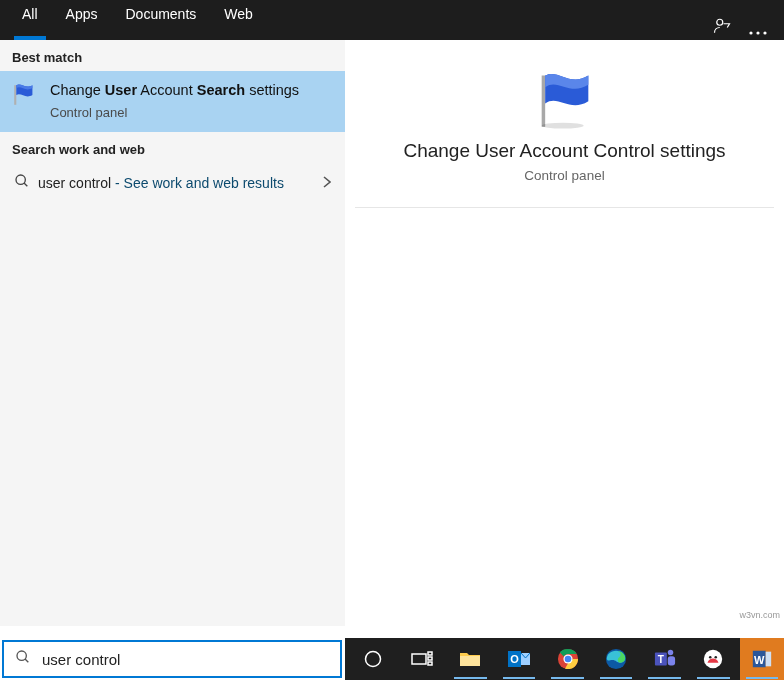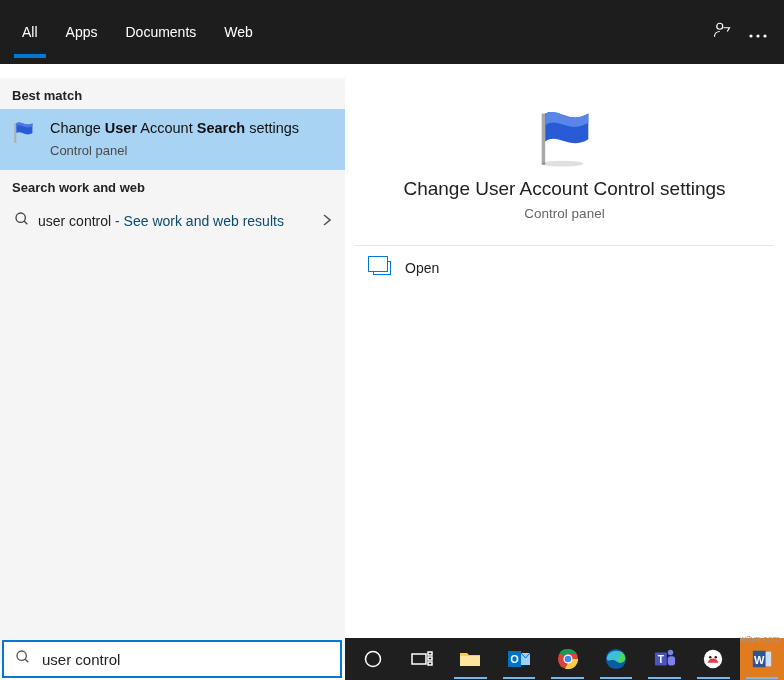--- a/index.html
+++ b/index.html
@@ -1,27 +1,27 @@
 <!DOCTYPE html>
 <html><head>
 <meta charset="utf-8">
 <style>
   * { box-sizing: border-box; margin: 0; padding: 0; font-family: "Segoe UI", Arial, sans-serif; }
   body { width: 784px; height: 680px; background: #fff; overflow: hidden; position: relative; }
 
   
-  .topbar { height: 64px; background: #1d1d1d; display: flex; align-items: center; padding: 0 8px; color: #fff; }
+  .topbar { height: 40px; background: #1d1d1d; display: flex; align-items: flex-end; padding: 0 8px; color: #fff; }
   .tab { padding: 0 14px; height: 52px; display: flex; align-items: center; font-size: 14px; cursor: pointer; position: relative; }
   .tab.active::after { content: ""; position: absolute; left: 6px; right: 6px; bottom: 0; height: 4px; background: #0078d4; }
   .tab .chev { margin-left: 6px; }
   .topbar .spacer { flex: 1; }
   .topicon { width: 36px; text-align: center; font-size: 18px; cursor: pointer; }
 
   
-  .main { display: flex; height: 586px; margin-top: 14px; }
+  .main { display: flex; height: 586px; }
   .left { width: 345px; background: #f5f5f5; display: flex; flex-direction: column; }
   .right { flex: 1; background: #fff; padding: 10px; }
 
   .section-label { font-weight: 600; font-size: 13px; padding: 10px 12px 6px; color: #222; }
 
   .best-match { background: #a9d3f2; padding: 10px 14px 12px 50px; position: relative; cursor: pointer; }
   .best-match .flagwrap { position: absolute; left: 10px; top: 10px; width: 28px; height: 28px; }
   .best-match .title { font-size: 14.5px; color: #111; line-height: 1.35; }
   .best-match .title b { font-weight: 600; }
   .best-match .sub { font-size: 13px; color: #4a4a4a; margin-top: 4px; }
@@ -48,21 +48,21 @@
   .searchbox { position: absolute; left: 2px; bottom: 2px; width: 340px; height: 38px; border: 2px solid #0078d4; background: #fff; display: flex; align-items: center; }
   .searchbox .glass { width: 38px; text-align: center; color: #555; font-size: 16px; }
   .searchbox input { border: none; outline: none; flex: 1; font-size: 15px; color: #222; background: transparent; }
 
   
   .taskbar { position: absolute; left: 345px; right: 0; bottom: 0; height: 42px; background: #1f1f1f; display: flex; align-items: center; padding-left: 6px; gap: 4px; }
   .tbtn { width: 46px; height: 42px; display: flex; align-items: center; justify-content: center; position: relative; cursor: pointer; }
   .tbtn.active::after { content:""; position:absolute; left:6px; right:6px; bottom:1px; height:2px; background:#76b9ed; }
   .tbtn.word { background: #e07b1f; }
 
-  .watermark { position: absolute; right: 4px; bottom: 36px; font-size: 9px; color: #999; }
+  .watermark { position: absolute; right: 4px; bottom: 60px; font-size: 9px; color: #999; }
 
   
   .flagwrap svg { width: 100%; height: 100%; }
 </style>
 </head>
 <body>
 
 <div class="topbar">
   <div class="tab active">All</div>
   <div class="tab">Apps</div>
@@ -130,24 +130,20 @@
           <svg viewBox="0 0 60 50">
               <rect x="10" y="4" width="3" height="44" fill="#a8a8a8"></rect>
               <path d="M13 4 C24 -2 34 14 50 4 L50 26 C34 36 24 20 13 28 Z" fill="#2a5bd7"></path>
               <path d="M13 4 C24 -2 34 14 50 4 L50 12 C34 22 24 6 13 14 Z" fill="#5a86ea"></path>
               <ellipse cx="28" cy="47" rx="18" ry="2.5" fill="#000" opacity="0.12"></ellipse>
             </svg>
         </div>
         <div class="preview-title">Change User Account Control settings</div>
         <div class="preview-sub">Control panel</div>
       </div>
-      <div class="action-row">
-        <span class="openicon"></span>
-        <span class="label">Open</span>
-      </div>
     </div>
   </div>
 </div>
 
 <div class="searchbox">
   <div class="glass">
     <svg width="16" height="16" viewBox="0 0 24 24" fill="none" stroke="#555" stroke-width="2">
         <circle cx="10" cy="10" r="7"></circle>
         <line x1="20" y1="20" x2="15" y2="15"></line>
       </svg>

